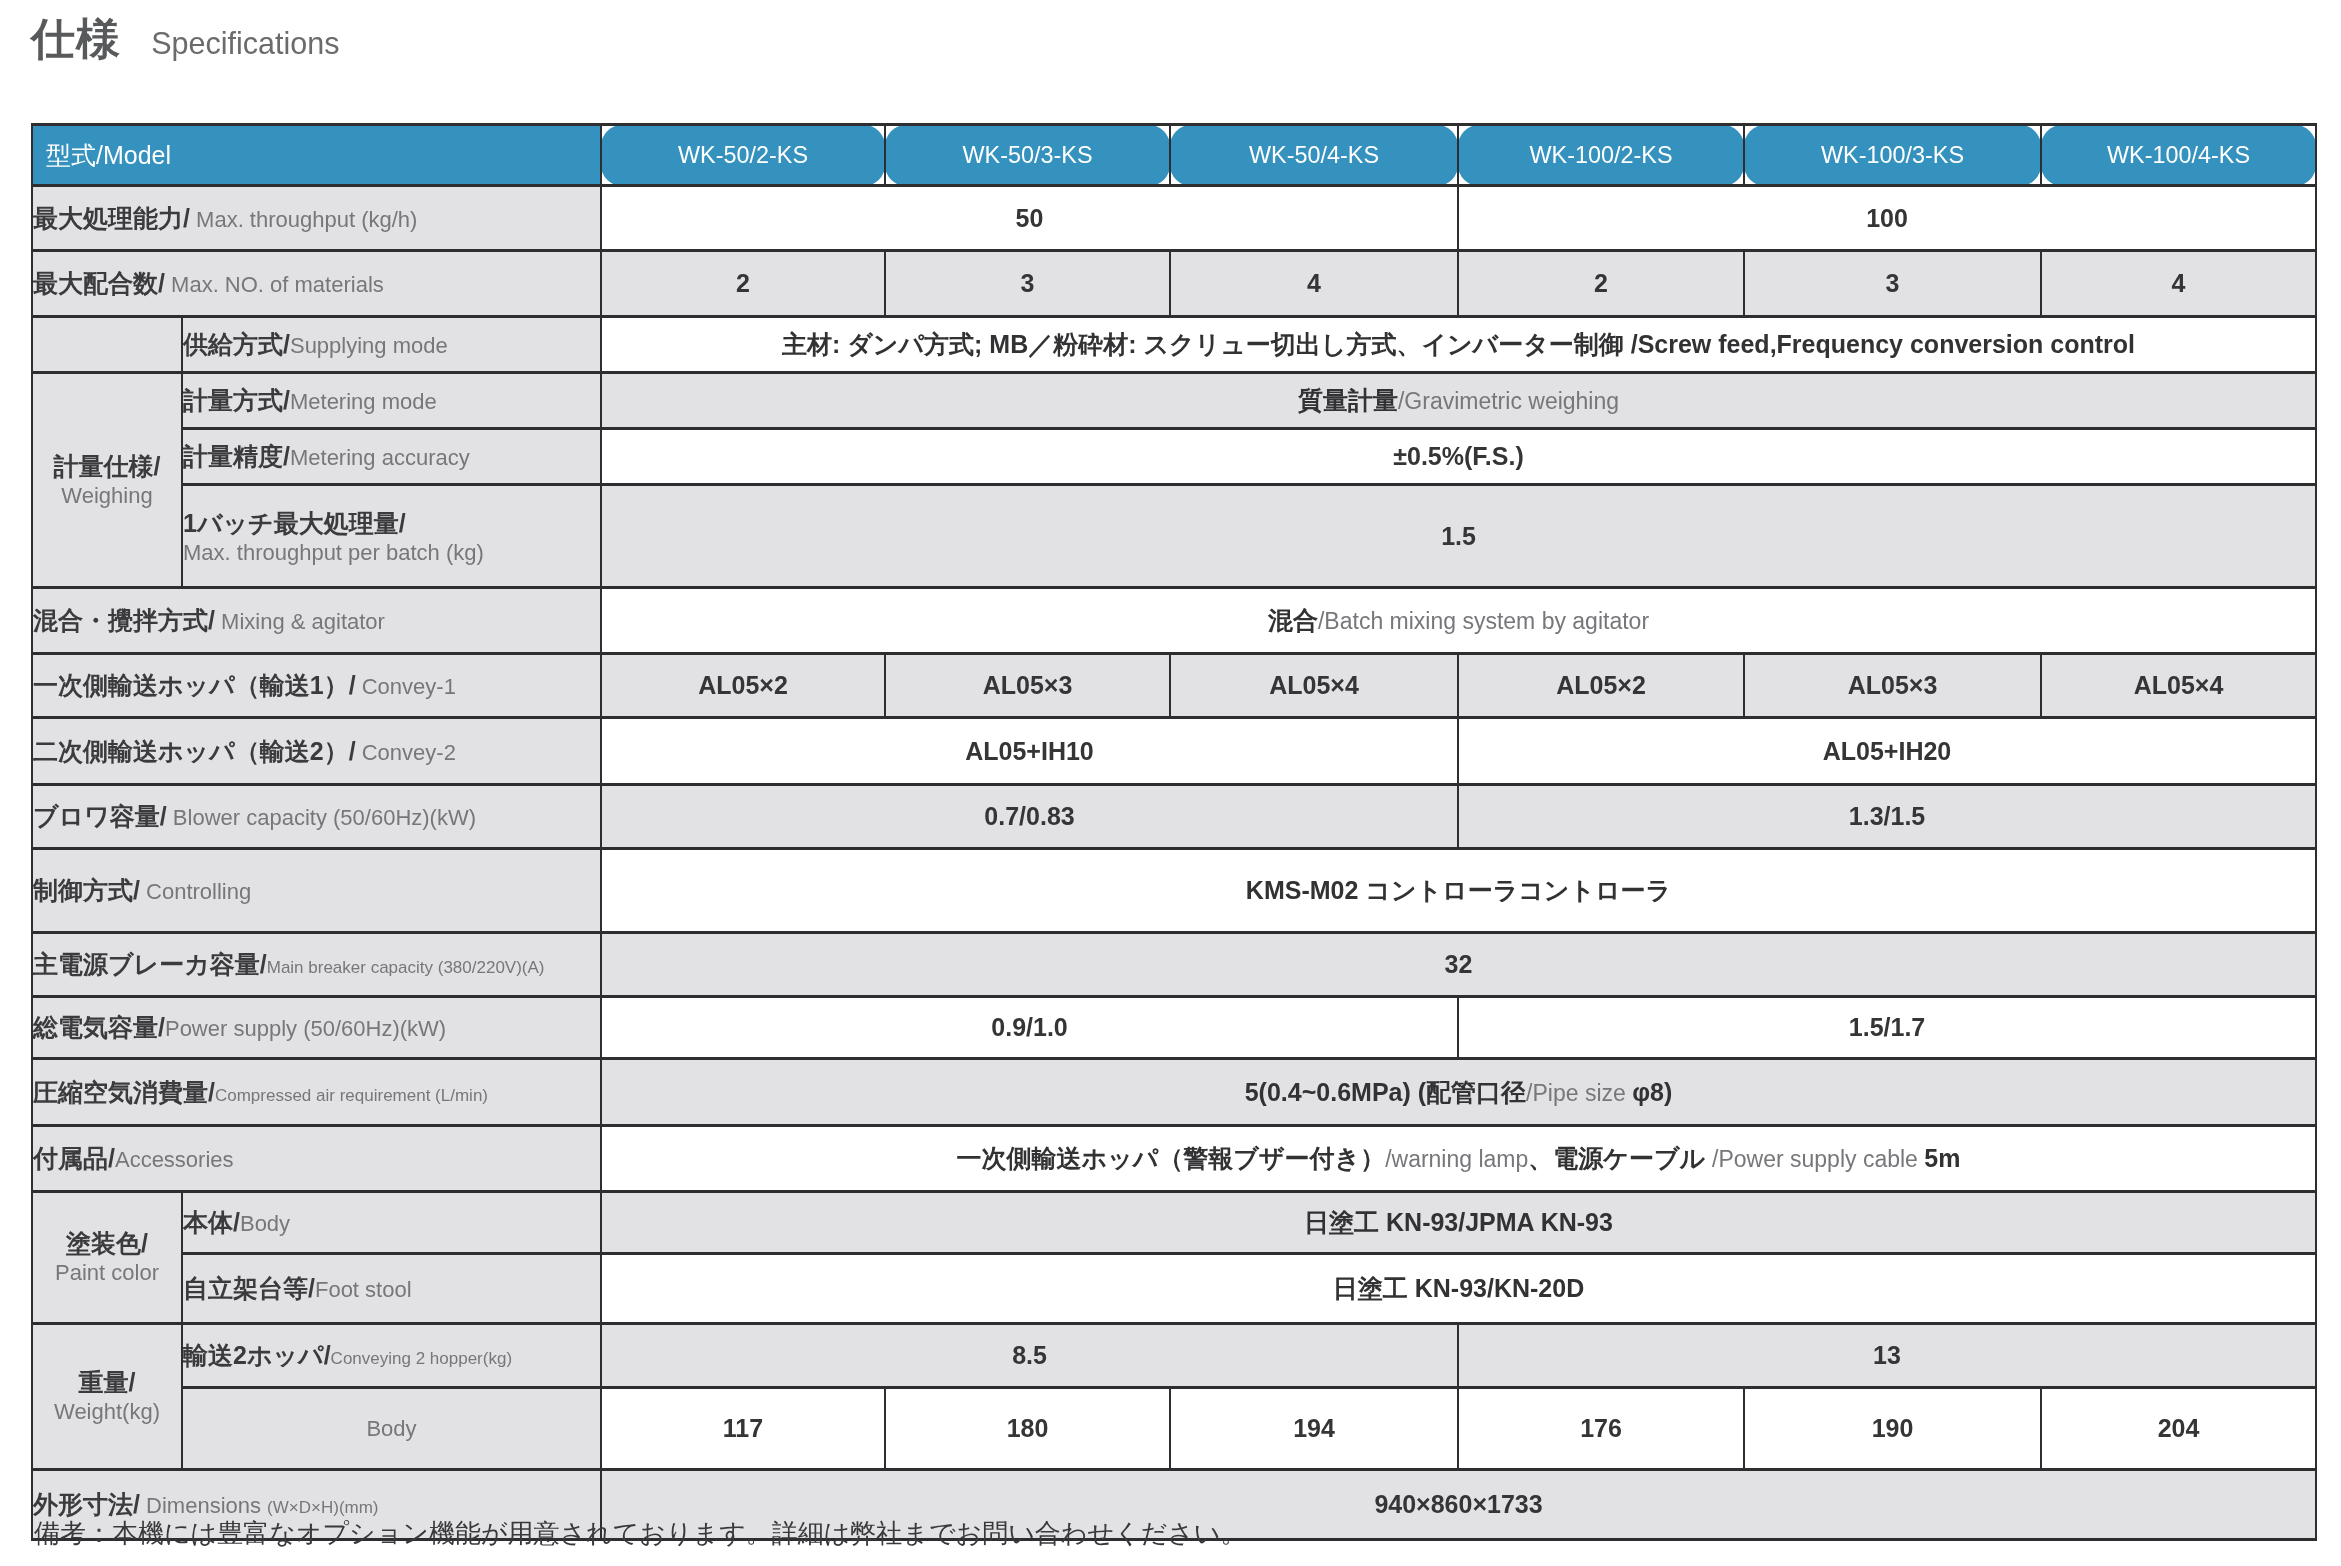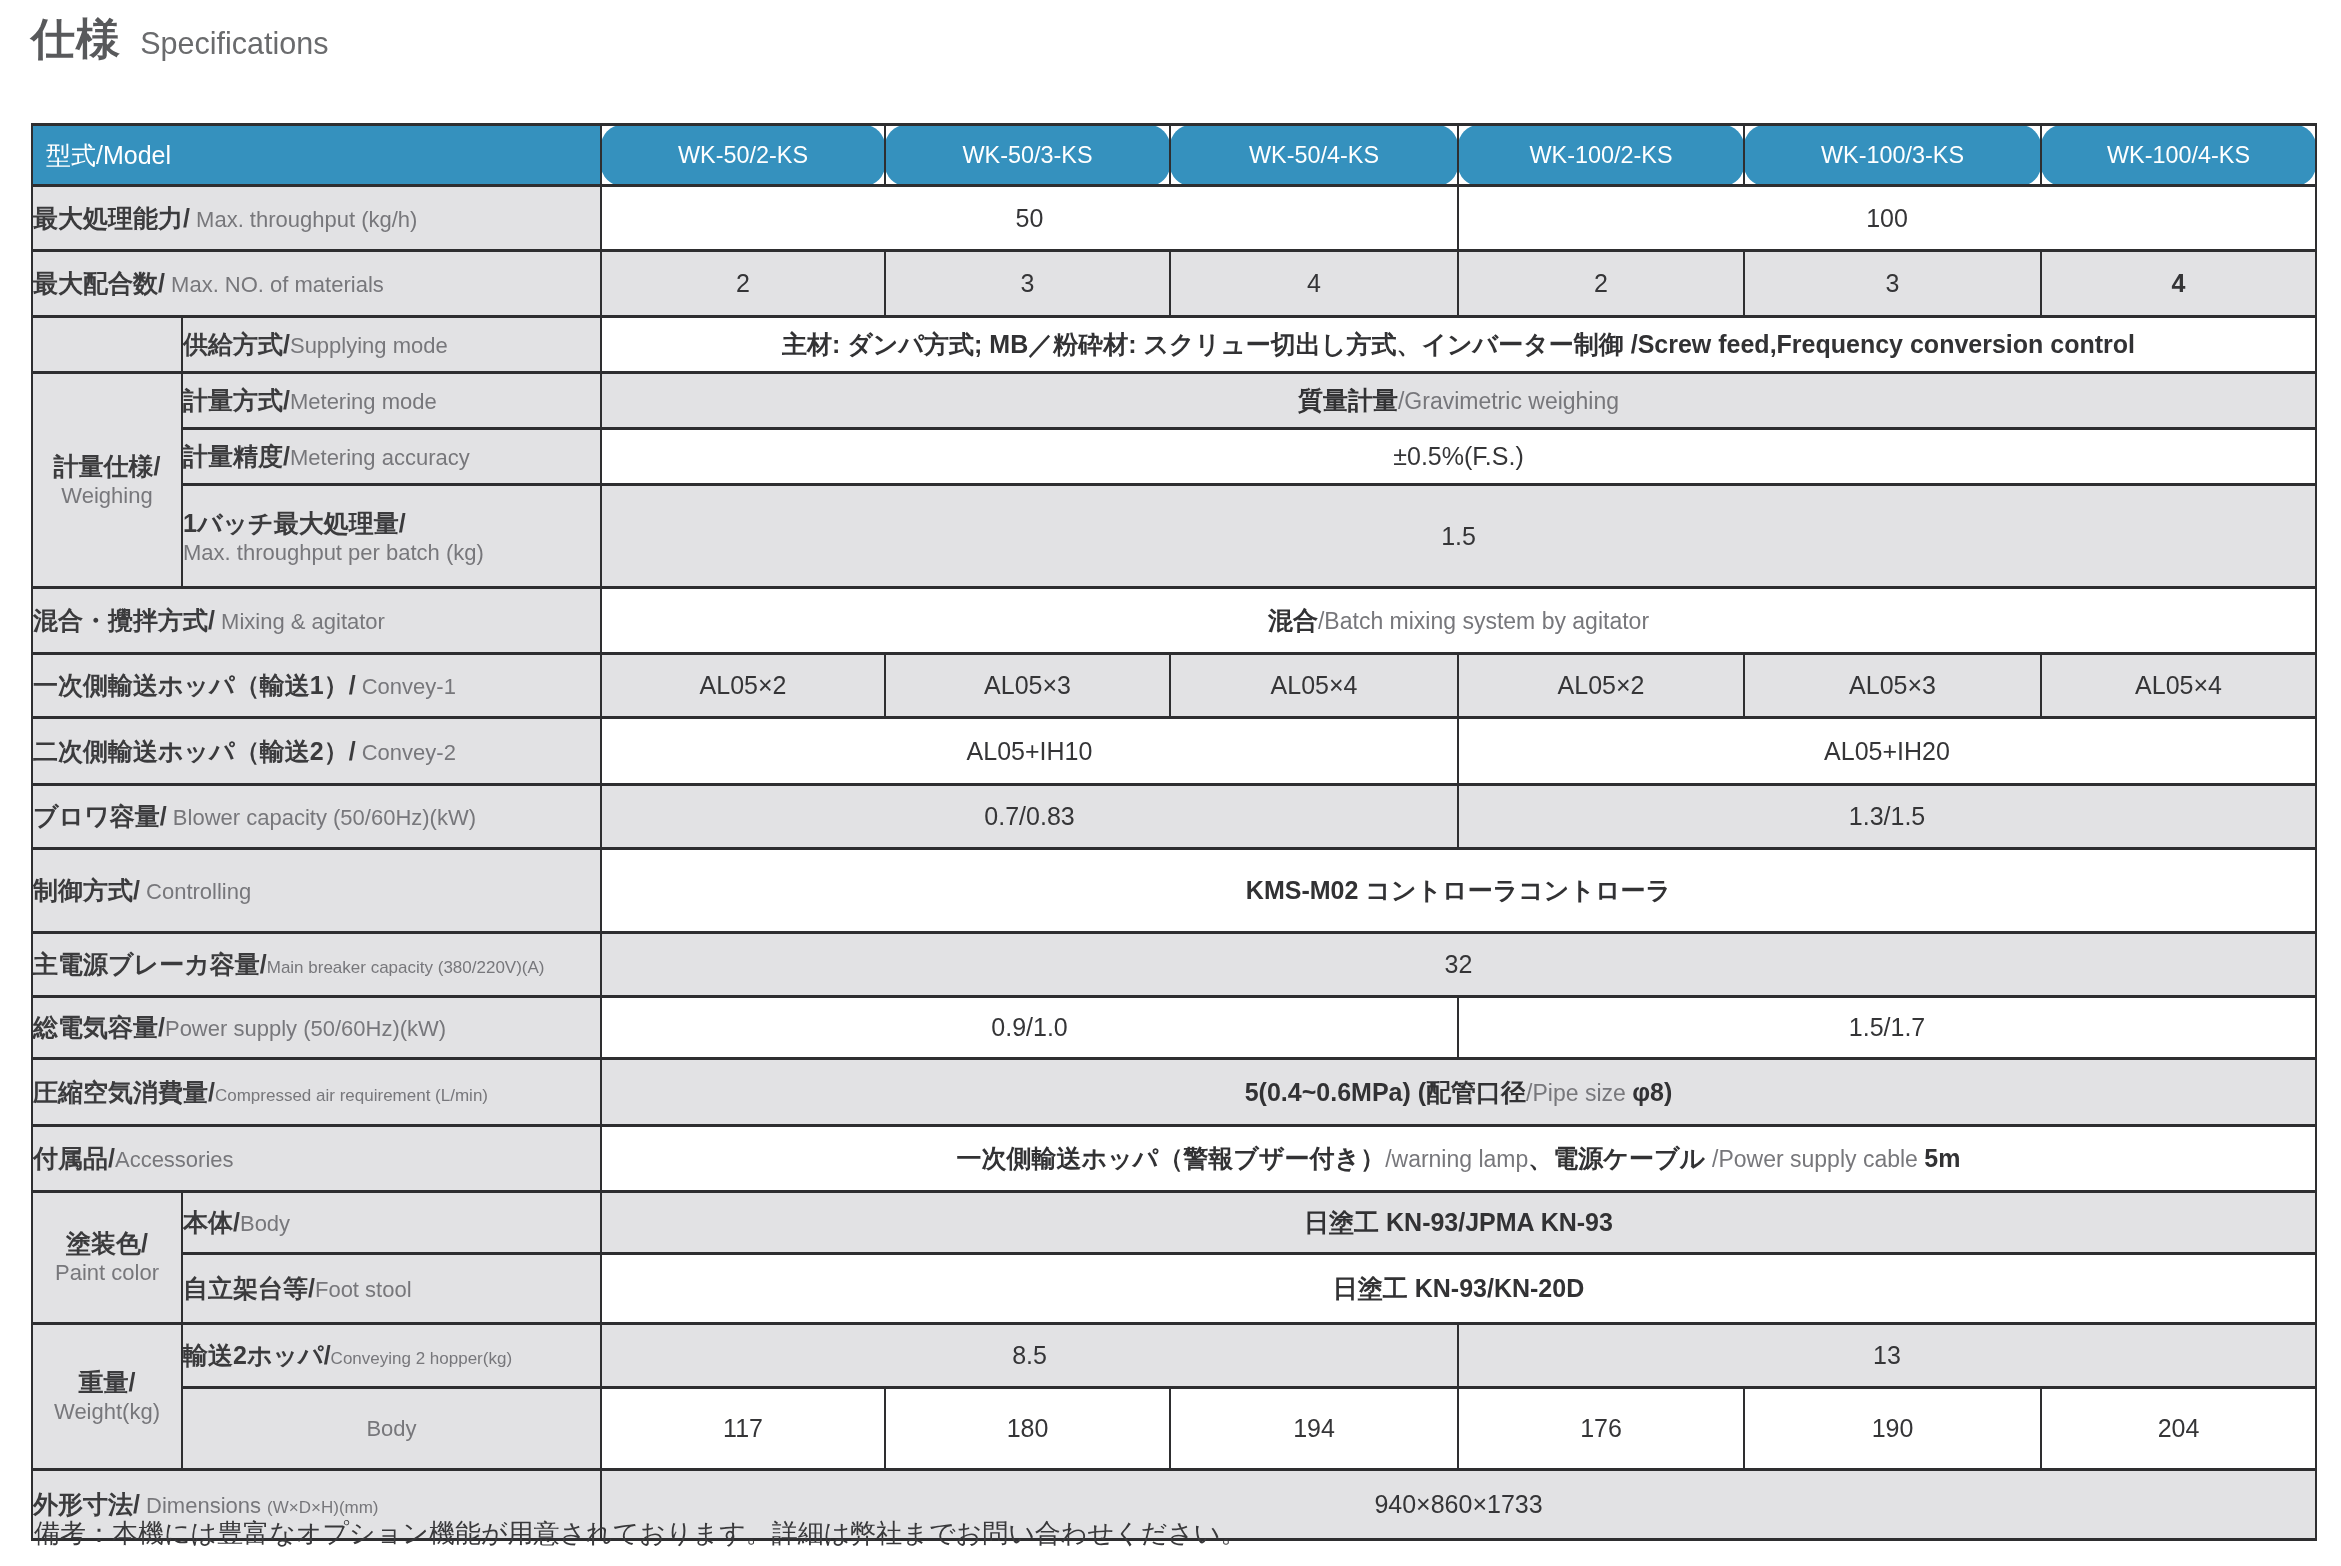--- a/index.html
+++ b/index.html
@@ -4,21 +4,21 @@
 <style>
   html,body{margin:0;padding:0;}
   body{
     width:2342px;height:1567px;position:relative;background:#ffffff;
     font-family:"Liberation Sans","DejaVu Sans",sans-serif;
     -webkit-font-smoothing:antialiased;overflow:hidden;
   }
   
   .title-wrap{position:absolute;left:31px;top:9.8px;white-space:nowrap;}
   .title-jp{font-size:44px;font-weight:700;color:#58595b;letter-spacing:1.1px;}
-  .title-en{font-size:30.5px;font-weight:400;color:#6a6b6d;margin-left:19px;}
+  .title-en{font-size:30.5px;font-weight:400;color:#6a6b6d;margin-left:30px;}
   
   table.spec{
     position:absolute;left:31px;top:123px;width:2283px;
     border-collapse:collapse;table-layout:fixed;padding-left:27px;
   }
   table.spec td,table.spec th{
     border:2.2px solid #2e2e30;border-top-width:3.8px;border-bottom-width:3.8px;
     vertical-align:middle;padding:0;overflow:hidden;
   }
   
@@ -29,21 +29,21 @@
   td.lab{background:#e2e2e4;text-align:left;padding-left:13px;padding-right:4.4px;}
   td.grp{background:#e2e2e4;text-align:center;line-height:1.25;}
   td.ctr{background:#e2e2e4;text-align:center;}
   
   td.val{text-align:center;background:#ffffff;}
   td.val.g{background:#e2e2e4;}
   
   .jp{color:#3b3b3d;font-weight:600;font-size:25px;}
   .en{color:#77777b;font-weight:400;font-size:22px;}
   .en.sm{font-size:17px;}
-  .vtx{color:#353537;font-weight:400;font-size:25px;}
+  .vtx{color:#353537;font-weight:700;font-size:25px;}
   .vjp{color:#323234;font-weight:600;font-size:25px;}
   .ven{color:#77777b;font-weight:400;font-size:23px;}
   .vdk{color:#323234;font-weight:700;font-size:25px;}
   .b .vtx{font-weight:700;}
   .line{display:block;}
   
   .note{position:absolute;left:34px;top:1516px;font-size:26px;color:#39393b;font-weight:500;white-space:nowrap;}
 </style>
 </head>
 <body>

